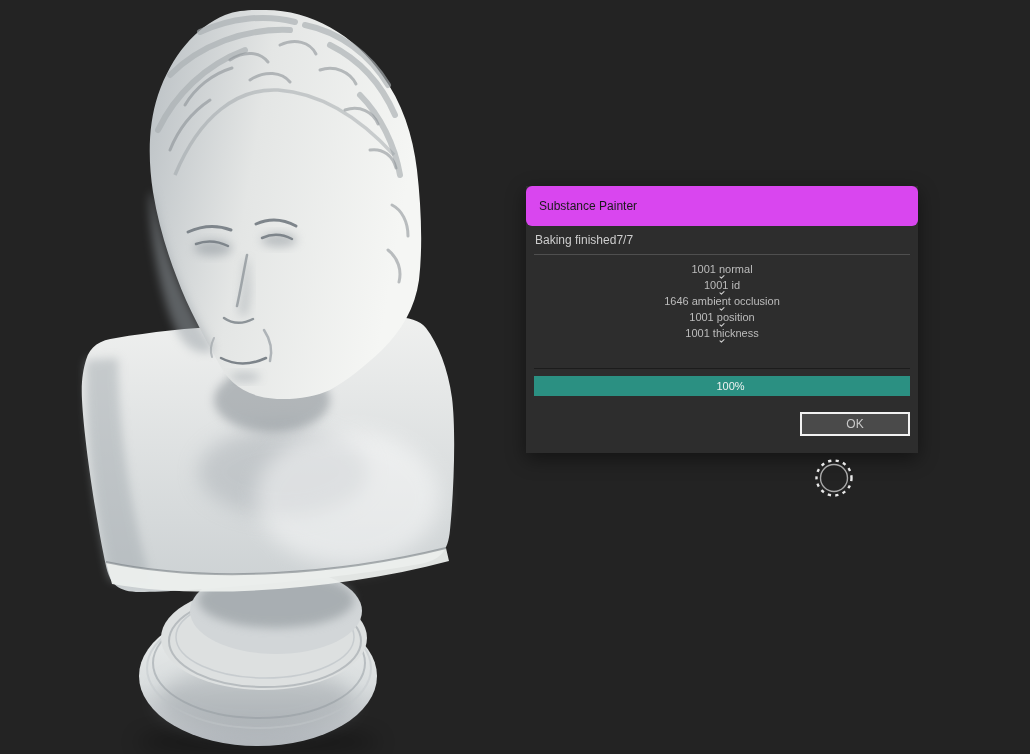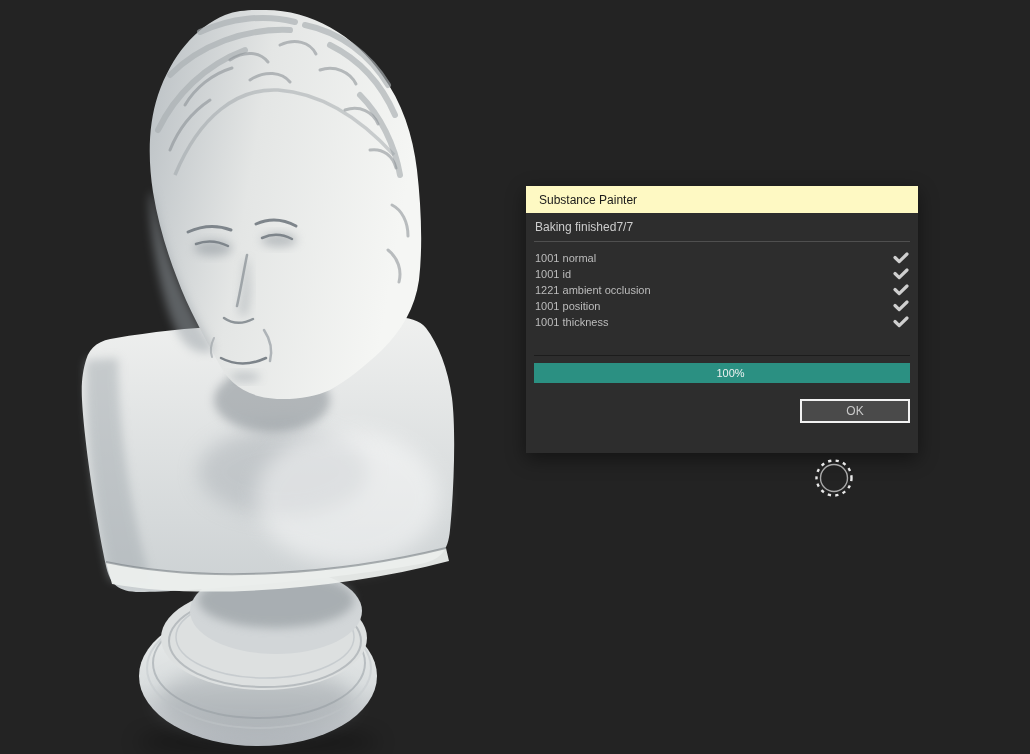--- a/index.html
+++ b/index.html
@@ -18,42 +18,44 @@
   
   .dialog {
     position: absolute;
     left: 526px; top: 186px;
     width: 392px; height: 267px;
     background: #2d2d2d;
     box-shadow: 0 6px 18px rgba(0,0,0,0.45);
     color: #c6c6c6;
   }
   .titlebar {
-    height: 27px;
-    background: #fef9c3;
+    height: 40px;
+    background: #d946ef;
     color: #1a1a1a;
     font-size: 12px;
     display: flex; align-items: center;
     padding-left: 13px;
+    border-radius: 6px;
   }
   .dialog-body { padding: 0 8px; }
   .status-row {
     height: 28px;
     display: flex; align-items: center; justify-content: flex-start;
     font-size: 12px; color: #cdcdcd;
     padding: 0 1px;
   }
   .sep1 { height: 1px; background: #4f4f4f; }
   .sep2 { height: 1px; background: #1c1c1c; margin-top: 25px; }
   .items { padding-top: 8px; }
   .item-row {
     height: 16px;
     display: flex; align-items: center; justify-content: space-between;
     font-size: 11px; color: #bcbcbc;
     padding: 0 1px;
+    flex-direction: column;
   }
   .check-icon { display: block; }
   .progress {
     margin-top: 7px;
     height: 20px;
     position: relative;
     background: #3a3a3a;
     overflow: hidden;
   }
   .progress-fill {
@@ -211,21 +213,21 @@
               <path d="M2,5.5 L6.2,9.6 L14,2" fill="none" stroke="#cfcfcf" stroke-width="3.2" stroke-linecap="round" stroke-linejoin="round"></path>
             </svg>
         </div>
         <div class="item-row">
           <span>1001 id</span>
           <svg class="check-icon" width="16" height="12" viewBox="0 0 16 12">
               <path d="M2,5.5 L6.2,9.6 L14,2" fill="none" stroke="#cfcfcf" stroke-width="3.2" stroke-linecap="round" stroke-linejoin="round"></path>
             </svg>
         </div>
         <div class="item-row">
-          <span>1221 ambient occlusion</span>
+          <span>1646 ambient occlusion</span>
           <svg class="check-icon" width="16" height="12" viewBox="0 0 16 12">
               <path d="M2,5.5 L6.2,9.6 L14,2" fill="none" stroke="#cfcfcf" stroke-width="3.2" stroke-linecap="round" stroke-linejoin="round"></path>
             </svg>
         </div>
         <div class="item-row">
           <span>1001 position</span>
           <svg class="check-icon" width="16" height="12" viewBox="0 0 16 12">
               <path d="M2,5.5 L6.2,9.6 L14,2" fill="none" stroke="#cfcfcf" stroke-width="3.2" stroke-linecap="round" stroke-linejoin="round"></path>
             </svg>
         </div>

